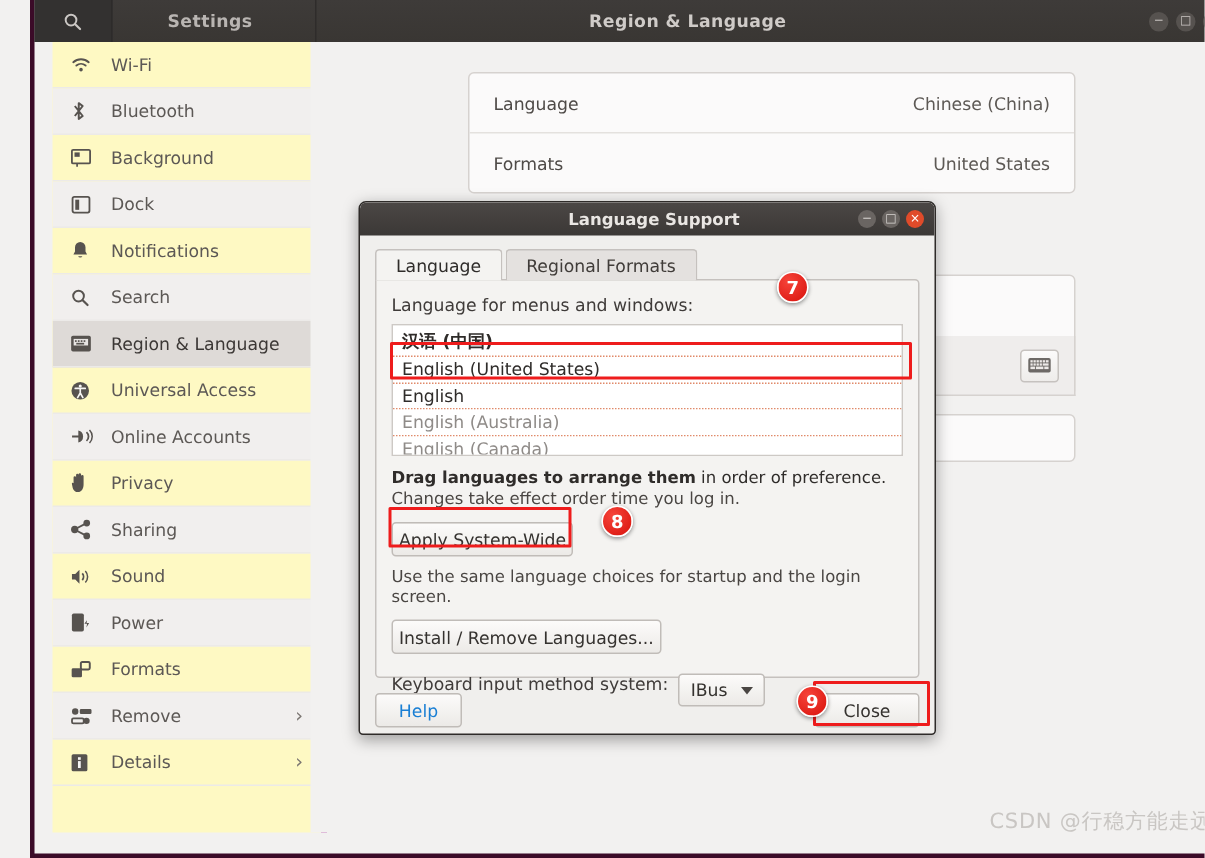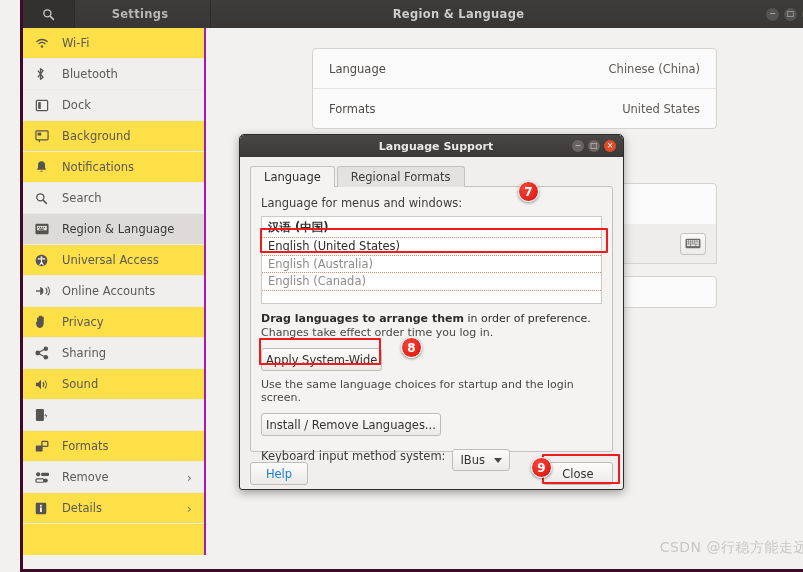--- a/index.html
+++ b/index.html
@@ -52,24 +52,24 @@
   .wbtn {
     width: 13px; height: 13px; border-radius: 50%;
     background: #56524f;
     display: flex; align-items: center; justify-content: center;
     color: #c9c5c2; font-size: 8px; line-height: 1;
   }
   .wbtn.close { background: #5a5653; }
 
   
   .sidebar {
-    position: absolute; top: 28px; left: 0;
+    position: absolute; top: 28px; left: 12px;
     width: 183px; height: 527px;
-    background: #fde047;
-    border-right: 2px solid #a21caf;
+    background: #fef9c3;
+    border-right: 4px solid #a21caf;
     overflow: hidden;
   }
   .side-item {
     height: 31px;
     display: flex; align-items: center;
     padding-left: 12px;
     font-size: 11.5px;
     color: #5c5855;
     border-bottom: 1px solid #eceae8;
     position: relative;
@@ -307,38 +307,38 @@
       <span class="side-label">Wi-Fi</span>
     </div>
     <div class="side-item alt">
       <span class="side-ico">
         <svg width="11" height="14" viewBox="0 0 10 16">
             <path d="M2 4.2 8 11.8 5 14V2l3 2.2L2 11.8" fill="none" stroke="#57534f" stroke-width="1.5" stroke-linejoin="round"></path>
           </svg>
       </span>
       <span class="side-label">Bluetooth</span>
     </div>
-    <div class="side-item alt">
-      <span class="side-ico">
-        <svg width="14" height="13" viewBox="0 0 16 15">
-            <rect x="1.5" y="1.5" width="13" height="12" rx="1.3" fill="none" stroke="#57534f" stroke-width="1.4"></rect>
-            <rect x="3.6" y="3.6" width="3" height="7.8" fill="#57534f"></rect>
-          </svg>
-      </span>
-      <span class="side-label">Dock</span>
-    </div>
     <div class="side-item">
       <span class="side-ico">
         <svg width="14" height="13" viewBox="0 0 16 15">
             <rect x="1" y="1" width="14" height="10.5" rx="1" fill="none" stroke="#57534f" stroke-width="1.4"></rect>
             <rect x="3" y="3" width="4" height="3.4" fill="#57534f"></rect>
             <line x1="5" y1="11.5" x2="5" y2="14" stroke="#57534f" stroke-width="1.3"></line>
           </svg>
       </span>
       <span class="side-label">Background</span>
+    </div>
+    <div class="side-item alt">
+      <span class="side-ico">
+        <svg width="14" height="13" viewBox="0 0 16 15">
+            <rect x="1.5" y="1.5" width="13" height="12" rx="1.3" fill="none" stroke="#57534f" stroke-width="1.4"></rect>
+            <rect x="3.6" y="3.6" width="3" height="7.8" fill="#57534f"></rect>
+          </svg>
+      </span>
+      <span class="side-label">Dock</span>
     </div>
     <div class="side-item">
       <span class="side-ico">
         <svg width="13" height="14" viewBox="0 0 14 16">
             <path d="M7 1.5a4 4 0 0 0-4 4v3.2L1.8 11h10.4L11 8.7V5.5a4 4 0 0 0-4-4z" fill="#57534f"></path>
             <path d="M5.4 12.3a1.7 1.7 0 0 0 3.2 0z" fill="#57534f"></path>
           </svg>
       </span>
       <span class="side-label">Notifications</span>
     </div>
@@ -415,20 +415,21 @@
       </span>
       <span class="side-label">Sound</span>
     </div>
     <div class="side-item alt">
       <span class="side-ico">
         <svg width="13" height="14" viewBox="0 0 14 15">
             <rect x="1" y="1" width="8.6" height="13" rx="1.3" fill="#57534f"></rect>
             <path d="M11.8 5.8 10 8.4h1.9l-.5 2.6 2-3.1h-1.8z" fill="#57534f"></path>
           </svg>
       </span>
+      <span class="side-label">Power</span>
     </div>
     <div class="side-item">
       <span class="side-ico">
         <svg width="14" height="13" viewBox="0 0 15 14">
             <rect x="0.8" y="6" width="7.4" height="6.4" rx="1" fill="#57534f"></rect>
             <rect x="7.4" y="1.4" width="6.4" height="5.4" rx="1" fill="none" stroke="#57534f" stroke-width="1.4"></rect>
           </svg>
       </span>
       <span class="side-label">Formats</span>
     </div>
@@ -516,20 +517,21 @@
         <div class="tab active">Language</div>
         <div class="tab">Regional Formats</div>
       </div>
 
       <div class="tab-panel">
         <div class="field-label">Language for menus and windows:</div>
 
         <div class="lang-list">
           <div class="lang-item first">汉语 (中国)</div>
           <div class="lang-item">English (United States)</div>
+          <div class="lang-item">English</div>
           <div class="lang-item dim">English (Australia)</div>
           <div class="lang-item dim">English (Canada)</div>
         </div>
 
         <div class="hl-box" style="left:9px; top:41px; width:348px; height:25px;"></div>
 
         <div class="hint-strong">
           <span>Drag languages to arrange them</span><span class="reg"> in order of preference.</span>
         </div>
         <div class="hint-sub">Changes take effect order time you log in.</div>

